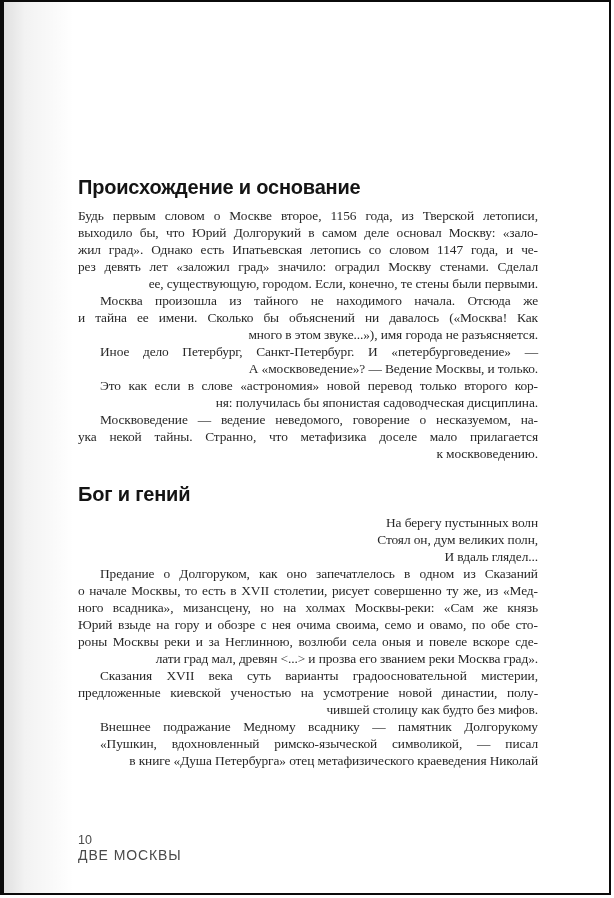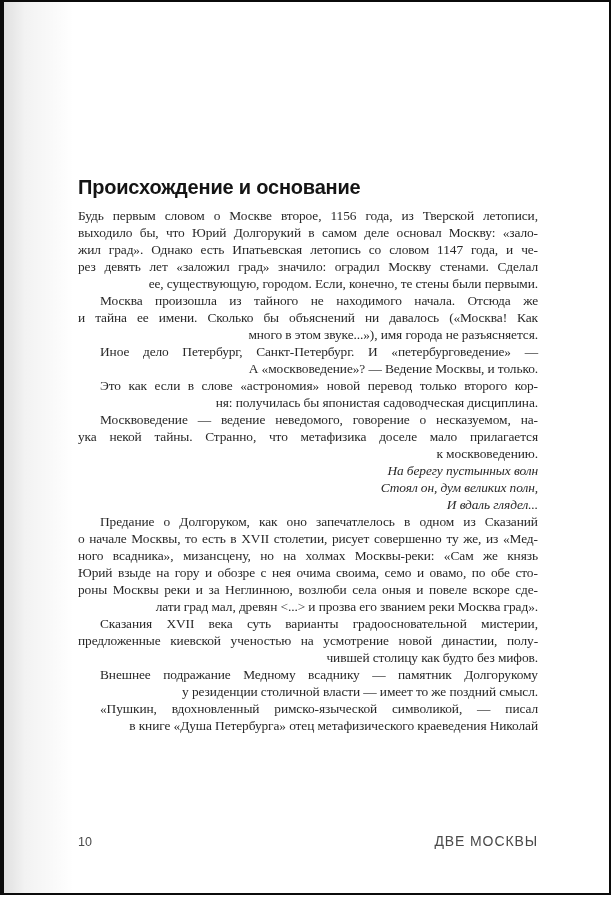--- a/index.html
+++ b/index.html
@@ -52,30 +52,31 @@
     height: 17px;
     line-height: 17px;
     white-space: nowrap;
     text-align: right;
   }
   .jline {
     display: flex;
     justify-content: space-between;
   }
   .indent { padding-left: 22px; }
-  .verse .line { font-style: italic; padding-left: 22px; }
+  .verse .line { padding-left: 22px; }
   .footer {
     position: absolute;
     left: 78px; top: 833px;
     width: 460px;
     display: flex;
     justify-content: space-between;
     align-items: baseline;
     font-family: "Liberation Sans", sans-serif;
     color: var(--footer-text, #4a4a4a);
+    flex-direction: column;
   }
   .page-number { font-size: 12.5px; }
   .running-title { font-size: 14px; letter-spacing: 0.9px; }
 </style>
 </head>
 <body>
 
 <div class="page">
   <div class="scan-gradient"></div>
   <div class="frame"></div>
@@ -211,20 +212,21 @@
           <span>тайны.</span>
           <span>Странно,</span>
           <span>что</span>
           <span>метафизика</span>
           <span>доселе</span>
           <span>мало</span>
           <span>прилагается</span>
         </div>
         <div class="line">к москвоведению.</div>
       </div>
+      <div class="heading">Бог и гений</div>
       <div class="para verse">
         <div class="line">На берегу пустынных волн</div>
         <div class="line">Стоял он, дум великих полн,</div>
         <div class="line">И вдаль глядел...</div>
       </div>
       <div class="para">
         <div class="jline indent">
           <span>Предание</span>
           <span>о</span>
           <span>Долгоруком,</span>
@@ -324,21 +326,20 @@
       <div class="para">
         <div class="jline indent">
           <span>Внешнее</span>
           <span>подражание</span>
           <span>Медному</span>
           <span>всаднику</span>
           <span>—</span>
           <span>памятник</span>
           <span>Долгорукому</span>
         </div>
-        <div class="line">у резиденции столичной власти — имеет то же поздний смысл.</div>
       </div>
       <div class="para">
         <div class="jline indent">
           <span>«Пушкин,</span>
           <span>вдохновленный</span>
           <span>римско-языческой</span>
           <span>символикой,</span>
           <span>—</span>
           <span>писал</span>
         </div>

